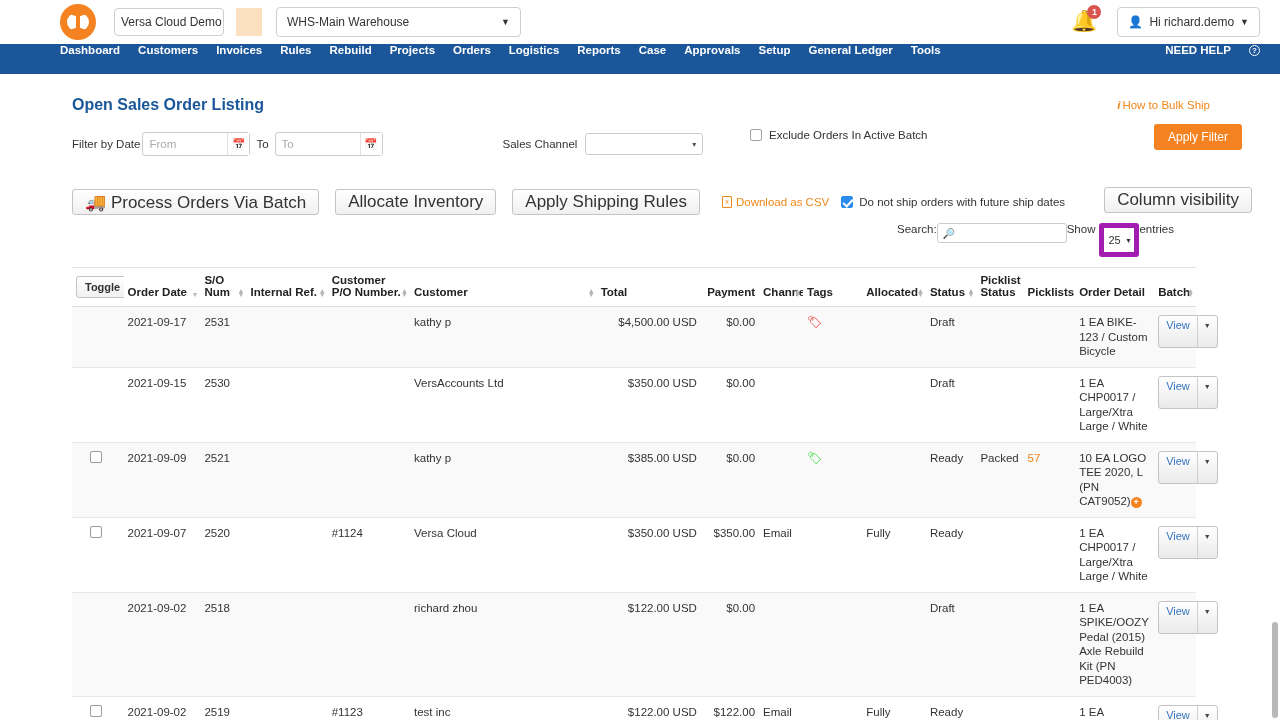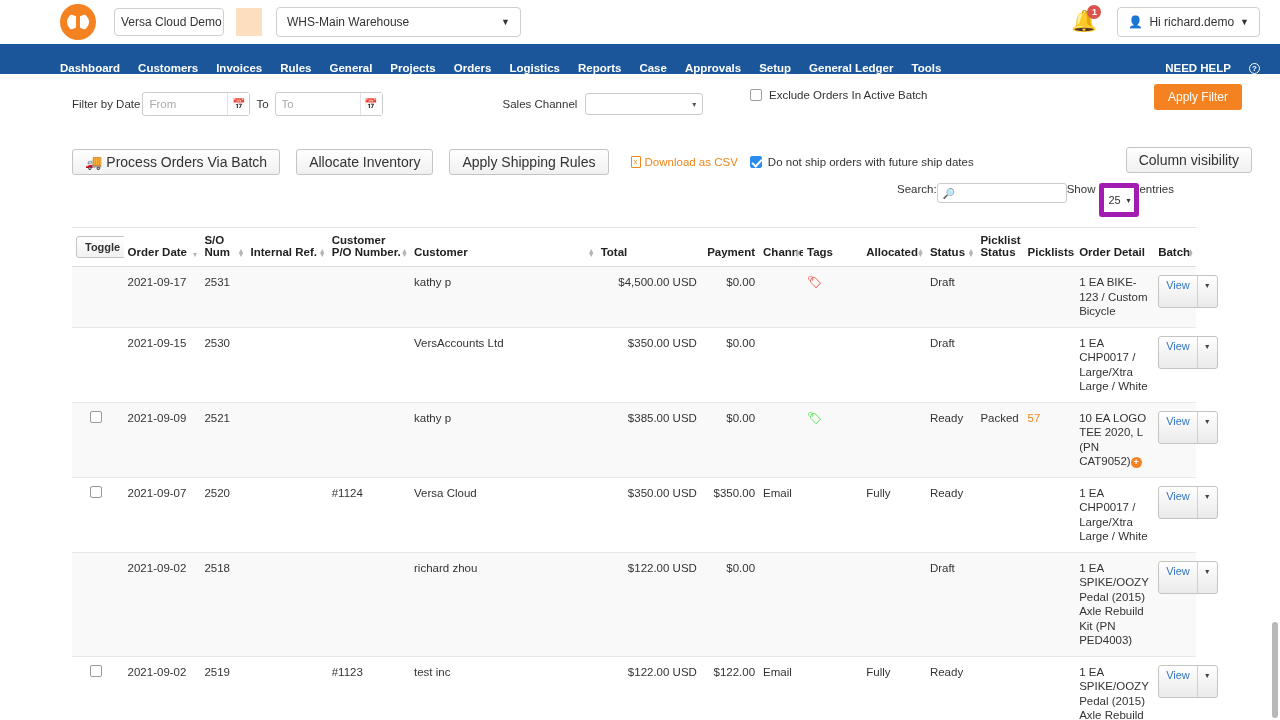--- a/index.html
+++ b/index.html
@@ -108,21 +108,21 @@
     padding: 0 10px;
     font-size: 12px;
   }
   .user-box .caret { margin-left: auto; font-size: 9px; }
 
   
   .navbar {
     height: 30px;
     background: #1a5699;
     display: flex;
-    align-items: flex-end;
+    align-items: flex-start;
     padding: 0 20px 0 60px;
     color: #ffffff;
     font-size: 11.5px;
     font-weight: bold;
   }
   .nav-item { padding: 0 9px; cursor: pointer; white-space: nowrap; }
   .nav-item:first-child { padding-left: 0; }
   .nav-help { margin-left: auto; display: flex; align-items: center; gap: 18px; }
   .help-circle {
     display: inline-block;
@@ -255,21 +255,21 @@
     display: flex;
     align-items: center;
     margin-top: 33px;
     position: relative;
   }
   .btn {
     height: 26px;
     border: 1px solid #c4c4c4;
     border-radius: 3px;
     background: linear-gradient(#ffffff, #f0f0f0);
-    font-size: 14px;
+    font-size: 17px;
     font-family: "Liberation Sans", sans-serif;
     color: #333;
     padding: 0 12px;
     cursor: pointer;
     white-space: nowrap;
   }
   .action-row .btn + .btn { margin-left: 16px; }
   .csv-link {
     margin-left: 22px;
     color: #f0861a;
@@ -464,38 +464,44 @@
       <span class="caret">▼</span>
     </div>
   </div>
 </div>
 
 <div class="navbar">
   <div class="nav-item">Dashboard</div>
   <div class="nav-item">Customers</div>
   <div class="nav-item">Invoices</div>
   <div class="nav-item">Rules</div>
-  <div class="nav-item">General</div>
+  <div class="nav-item">Rebuild</div>
   <div class="nav-item">Projects</div>
   <div class="nav-item">Orders</div>
   <div class="nav-item">Logistics</div>
   <div class="nav-item">Reports</div>
   <div class="nav-item">Case</div>
   <div class="nav-item">Approvals</div>
   <div class="nav-item">Setup</div>
   <div class="nav-item">General Ledger</div>
   <div class="nav-item">Tools</div>
   <div class="nav-help">
     <span>NEED HELP</span>
     <span class="help-circle">?</span>
   </div>
 </div>
 
 <div class="page">
 
+  <div class="page-header-row">
+    <div class="page-title">Open Sales Order Listing</div>
+    <div class="bulk-link">
+      <span class="i-ico">i</span><span>How to Bulk Ship</span>
+    </div>
+  </div>
 
   <div class="filter-row">
     <span class="lbl">Filter by Date</span>
 
     <span class="date-field">
       <input type="text" placeholder="From" style="">
       <span class="cal-btn">📅</span>
     </span>
 
     <span class="lbl to-lbl">To</span>

